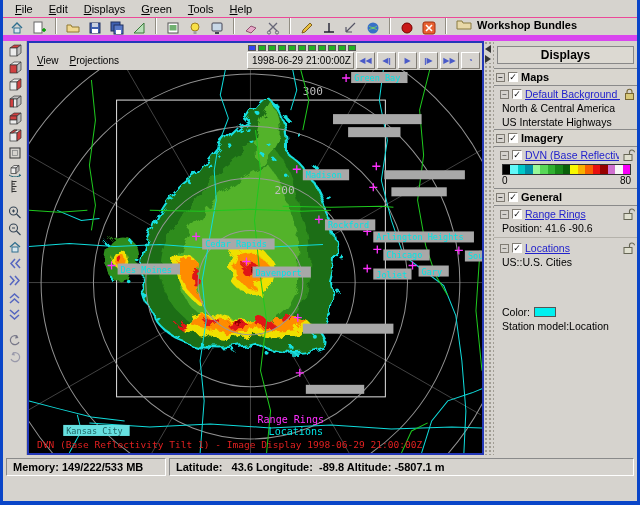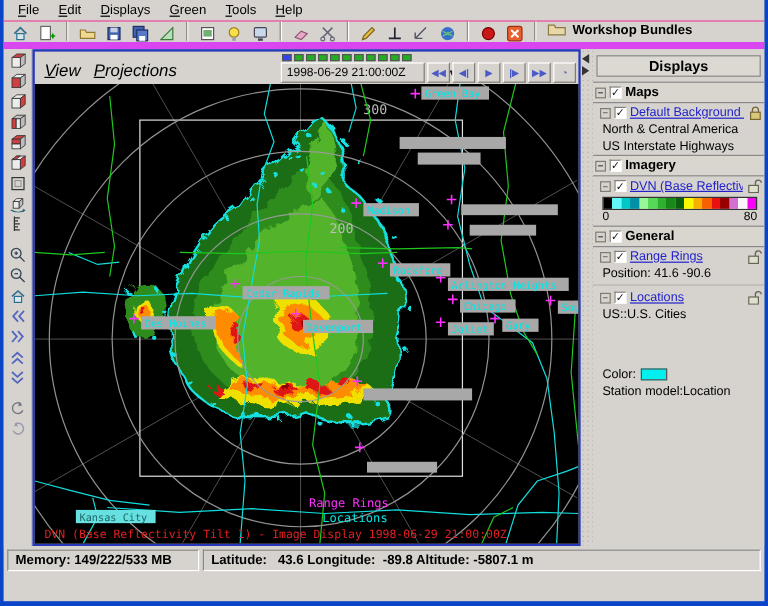--- a/index.html
+++ b/index.html
@@ -29,27 +29,27 @@
   .bundles svg{margin-right:5px;}
   
   .main{display:flex;height:414px;}
   .ltoolbar{width:24px;background:#D6D3CE;border-right:1px solid #b8b5ae;padding-top:1px;
     display:flex;flex-direction:column;align-items:center;}
   .ltb{width:19px;height:17px;display:flex;align-items:center;justify-content:center;}
   .lgap{height:9px;}
   .map-panel{flex:1;display:flex;flex-direction:column;border:2px solid #2438B8;background:#D6D3CE;min-width:0;}
   .map-header{height:27px;display:flex;align-items:flex-end;justify-content:space-between;padding:0 2px 1px 6px;}
   .vmenus{display:flex;align-items:flex-end;padding-bottom:3px;}
-  .vmi{display:inline-block;font-size:14px;padding:0 9px 0 2px;font-style:italic;}
+  .vmi{display:inline-block;font-size:10px;padding:0 9px 0 2px;}
   .vmi::first-letter{text-decoration:underline;}
   .timebox{display:flex;flex-direction:column;align-items:flex-start;}
   .steps{display:flex;gap:2px;margin:1px 0 1px 1px;}
   .tstep{width:8px;height:6px;border:1px solid #555;display:inline-block;}
   .timerow{display:flex;align-items:center;}
-  .combo{width:120px;height:17px;border:1px solid;border-color:#fff #807c74 #807c74 #fff;background:#D6D3CE;
+  .combo{width:107px;height:17px;border:1px solid;border-color:#fff #807c74 #807c74 #fff;background:#D6D3CE;
     display:flex;align-items:center;font-size:10px;padding:0 12px 0 4px;white-space:nowrap;gap:35px;}
   .combo .arr{margin-left:auto;font-size:8px;color:#222;}
   .pbtn{width:19px;height:17px;margin-left:2px;border:1px solid;border-color:#fff #807c74 #807c74 #fff;
     background:#D6D3CE;color:#4A5AC8;font-size:8px;font-weight:bold;display:flex;align-items:center;
     justify-content:center;white-space:nowrap;overflow:hidden;}
   .map-canvas{flex:1;background:#000;position:relative;overflow:hidden;}
   .map-canvas svg{position:absolute;inset:0;}
   
   .splitter{width:10px;background:#D6D3CE;position:relative;
     background-image:radial-gradient(#a19d94 25%,transparent 26%);background-size:4px 4px;}

